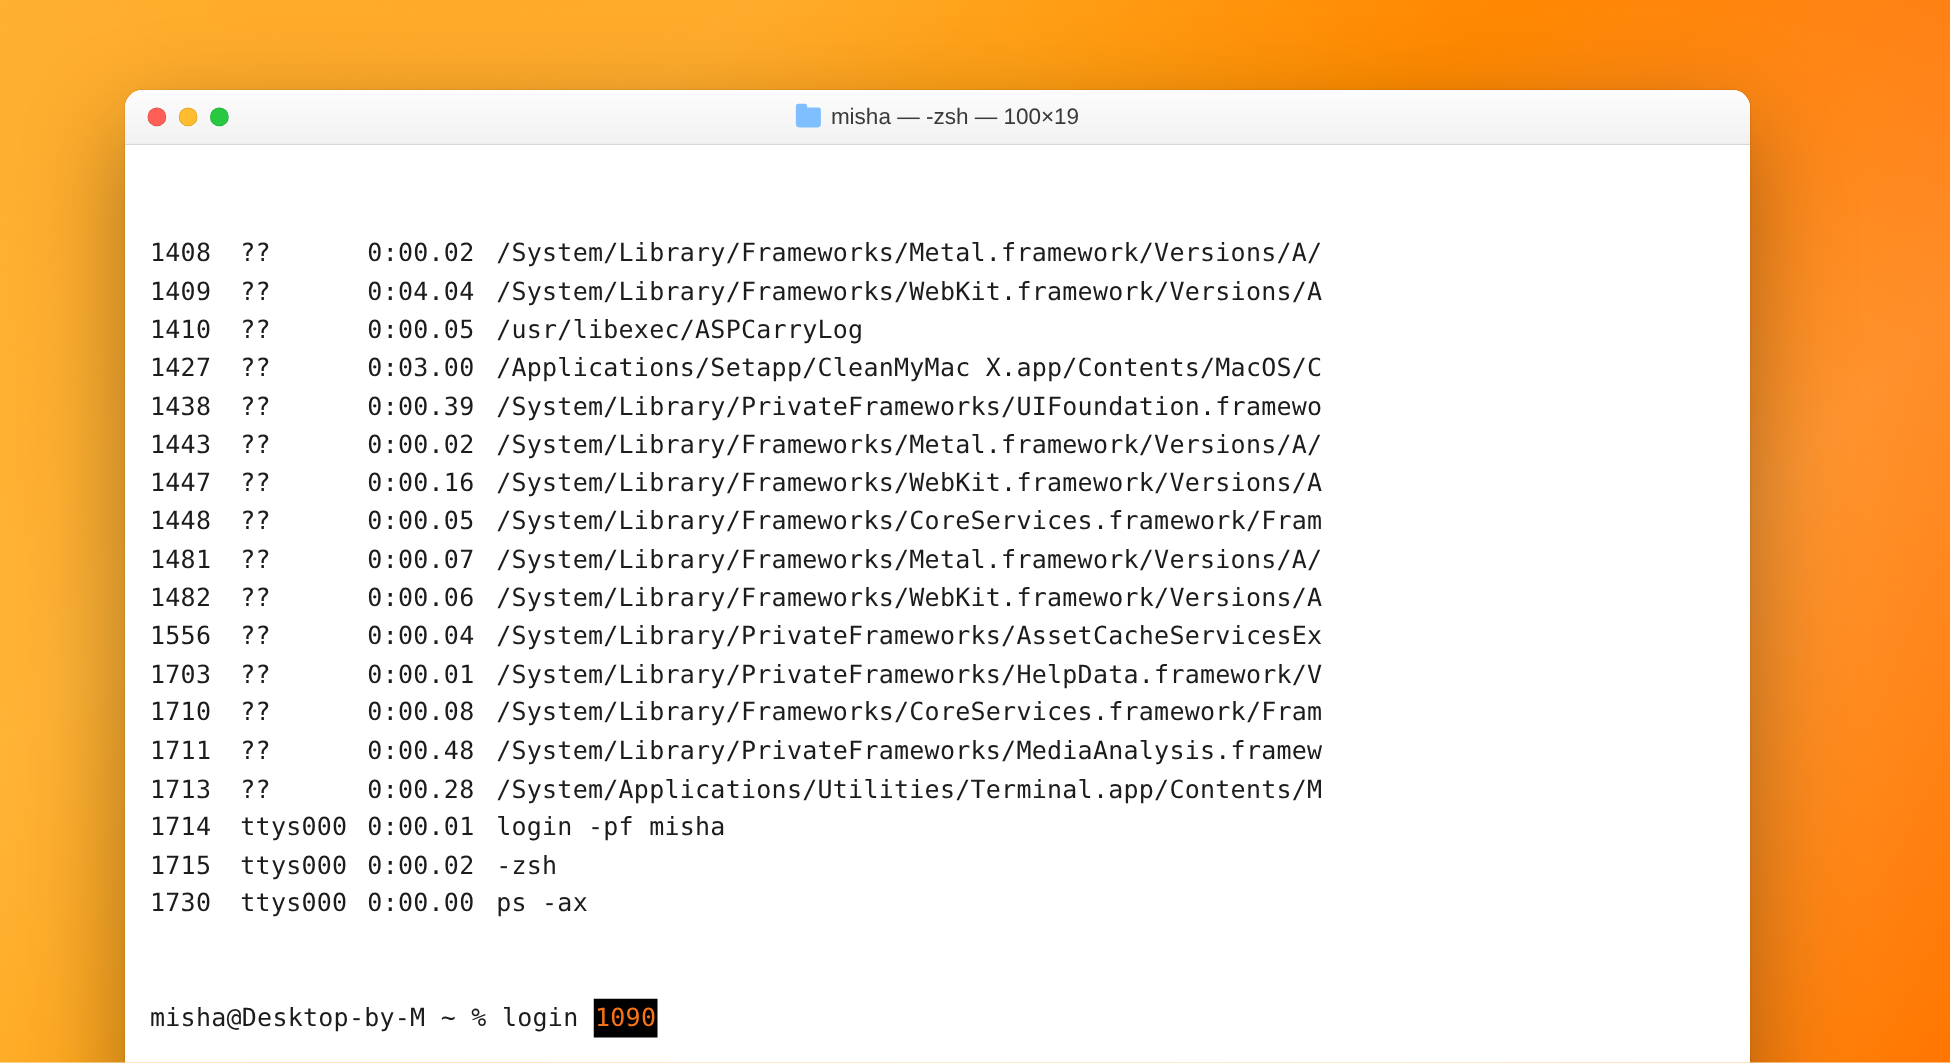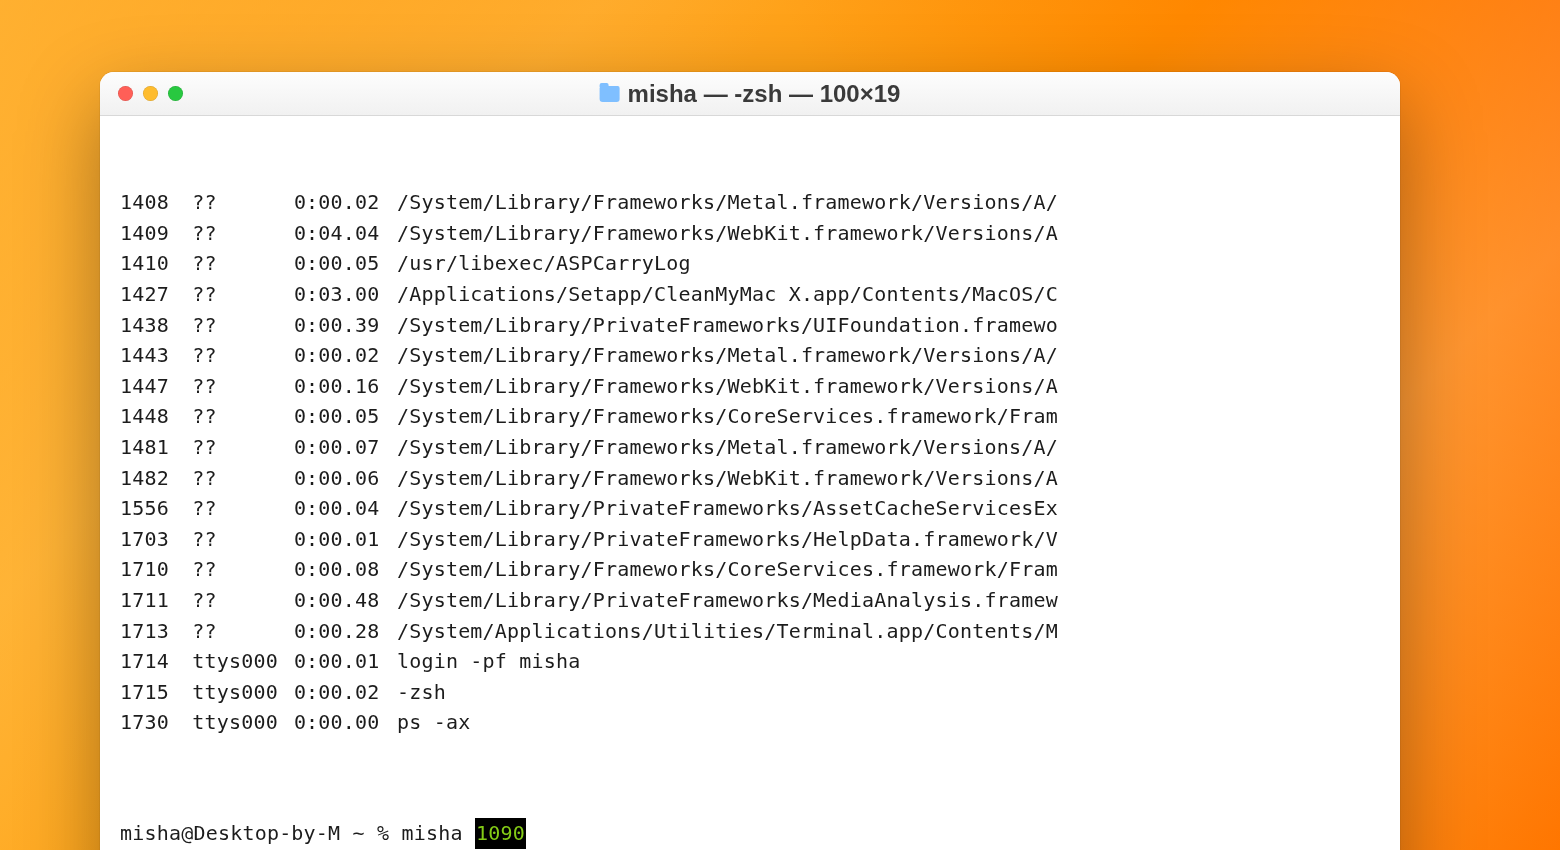--- a/index.html
+++ b/index.html
@@ -46,21 +46,21 @@
     width: 15px; height: 15px; border-radius: 50%;
     box-shadow: inset 0 0 0 0.5px rgba(0,0,0,0.15);
   }
   .tl.red { background: #ff5f57; }
   .tl.yellow { background: #febc2e; }
   .tl.green { background: #28c840; }
   .title {
     position: absolute;
     left: 50%; transform: translateX(-50%);
     display: flex; align-items: center; gap: 8px;
-    font-size: 24px; font-weight: 700; color: #3a3a3a;
+    font-size: 18px; font-weight: 400; color: #3a3a3a;
   }
   .folder-icon {
     width: 20px; height: 16px; position: relative;
     background: #7fbfff;
     border-radius: 2px 2px 3px 3px;
   }
   .folder-icon::before {
     content: "";
     position: absolute; top: -3px; left: 0;
     width: 9px; height: 4px; background: #7fbfff;
@@ -73,23 +73,23 @@
     line-height: 1.53;
     color: #1c1c1c;
     letter-spacing: 0.2px;
     white-space: pre;
   }
   .process-line { display: flex; }
   .col-pid  { display: inline-block; width: 5ch; text-align: left; }
   .col-tty  { display: inline-block; width: 8ch; margin-left: 1ch;}
   .col-time { display: inline-block; width: 8ch; text-align: center; }
   .col-cmd  { display: inline-block; margin-left: 1ch; }
-  .prompt-line { display: flex; align-items: flex-end; margin-top: 19px; }
+  .prompt-line { display: flex; align-items: flex-end; }
   .prompt-sel {
-    background: #000; color: #84cc16;
+    background: #000; color: #f97316;
     padding: 0 1px;
   }
 </style>
 </head>
 <body>
 
 <div class="window">
 
   <div class="titlebar">
     <div class="traffic-lights">
@@ -98,16 +98,16 @@
       <div class="tl green"></div>
     </div>
     <div class="title">
       <span class="folder-icon"></span>
       <span>misha — -zsh — 100×19</span>
     </div>
   </div>
 
   <div class="terminal-body">
     <div id="process-list"><div class="process-line"><span class="col-pid">1408</span><span class="col-tty">??</span><span class="col-time">0:00.02</span><span class="col-cmd">/System/Library/Frameworks/Metal.framework/Versions/A/</span></div><div class="process-line"><span class="col-pid">1409</span><span class="col-tty">??</span><span class="col-time">0:04.04</span><span class="col-cmd">/System/Library/Frameworks/WebKit.framework/Versions/A</span></div><div class="process-line"><span class="col-pid">1410</span><span class="col-tty">??</span><span class="col-time">0:00.05</span><span class="col-cmd">/usr/libexec/ASPCarryLog</span></div><div class="process-line"><span class="col-pid">1427</span><span class="col-tty">??</span><span class="col-time">0:03.00</span><span class="col-cmd">/Applications/Setapp/CleanMyMac X.app/Contents/MacOS/C</span></div><div class="process-line"><span class="col-pid">1438</span><span class="col-tty">??</span><span class="col-time">0:00.39</span><span class="col-cmd">/System/Library/PrivateFrameworks/UIFoundation.framewo</span></div><div class="process-line"><span class="col-pid">1443</span><span class="col-tty">??</span><span class="col-time">0:00.02</span><span class="col-cmd">/System/Library/Frameworks/Metal.framework/Versions/A/</span></div><div class="process-line"><span class="col-pid">1447</span><span class="col-tty">??</span><span class="col-time">0:00.16</span><span class="col-cmd">/System/Library/Frameworks/WebKit.framework/Versions/A</span></div><div class="process-line"><span class="col-pid">1448</span><span class="col-tty">??</span><span class="col-time">0:00.05</span><span class="col-cmd">/System/Library/Frameworks/CoreServices.framework/Fram</span></div><div class="process-line"><span class="col-pid">1481</span><span class="col-tty">??</span><span class="col-time">0:00.07</span><span class="col-cmd">/System/Library/Frameworks/Metal.framework/Versions/A/</span></div><div class="process-line"><span class="col-pid">1482</span><span class="col-tty">??</span><span class="col-time">0:00.06</span><span class="col-cmd">/System/Library/Frameworks/WebKit.framework/Versions/A</span></div><div class="process-line"><span class="col-pid">1556</span><span class="col-tty">??</span><span class="col-time">0:00.04</span><span class="col-cmd">/System/Library/PrivateFrameworks/AssetCacheServicesEx</span></div><div class="process-line"><span class="col-pid">1703</span><span class="col-tty">??</span><span class="col-time">0:00.01</span><span class="col-cmd">/System/Library/PrivateFrameworks/HelpData.framework/V</span></div><div class="process-line"><span class="col-pid">1710</span><span class="col-tty">??</span><span class="col-time">0:00.08</span><span class="col-cmd">/System/Library/Frameworks/CoreServices.framework/Fram</span></div><div class="process-line"><span class="col-pid">1711</span><span class="col-tty">??</span><span class="col-time">0:00.48</span><span class="col-cmd">/System/Library/PrivateFrameworks/MediaAnalysis.framew</span></div><div class="process-line"><span class="col-pid">1713</span><span class="col-tty">??</span><span class="col-time">0:00.28</span><span class="col-cmd">/System/Applications/Utilities/Terminal.app/Contents/M</span></div><div class="process-line"><span class="col-pid">1714</span><span class="col-tty">ttys000</span><span class="col-time">0:00.01</span><span class="col-cmd">login -pf misha</span></div><div class="process-line"><span class="col-pid">1715</span><span class="col-tty">ttys000</span><span class="col-time">0:00.02</span><span class="col-cmd">-zsh</span></div><div class="process-line"><span class="col-pid">1730</span><span class="col-tty">ttys000</span><span class="col-time">0:00.00</span><span class="col-cmd">ps -ax</span></div></div>
-    <div class="prompt-line"><span>misha@Desktop-by-M ~ % </span><span>misha </span><span class="prompt-sel">1090</span></div>
+    <div class="prompt-line"><span>misha@Desktop-by-M ~ % </span><span>login </span><span class="prompt-sel">1090</span></div>
   </div>
 
 </div>
 
 </body></html>

